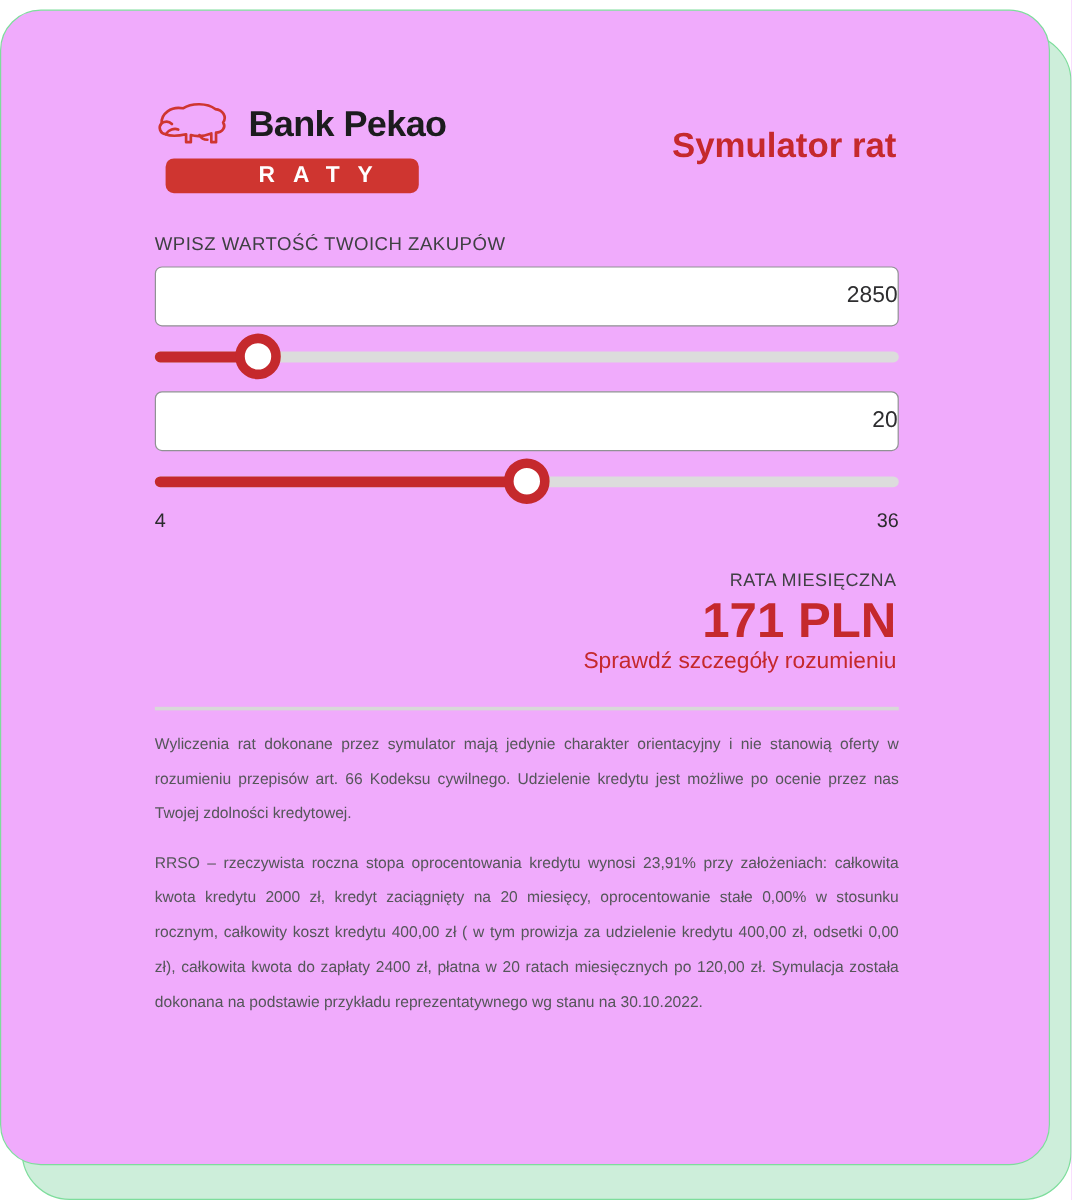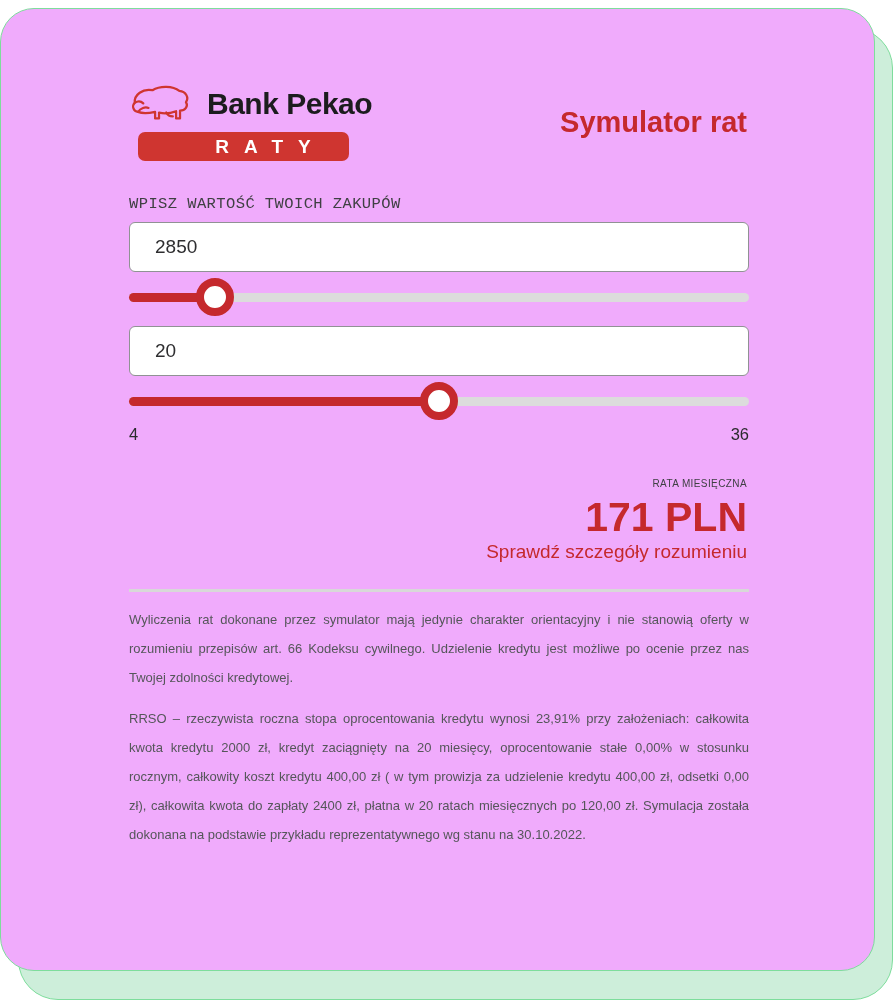--- a/index.html
+++ b/index.html
@@ -61,33 +61,34 @@
   }
   .page-title{
     margin-top:24px;
     font-size:29px;font-weight:700;color:var(--accent-red);
     line-height:1.1;
   }
   
   .field-label{
     margin-top:34px;
     font-size:15.5px;color:var(--text-dark);
-    letter-spacing:0.4px;line-height:18px;font-family:Liberation Mono, monospace;
+    letter-spacing:0.4px;line-height:18px;
   }
   .value-input{
     margin-top:9px;
     width:620px;height:50px;
     border:1px solid var(--input-border);
     border-radius:6px;
     background:#ffffff;
     font-family:"Liberation Sans","DejaVu Sans",sans-serif;
     font-size:19px;color:#2e2e30;
     padding:0 0 0 25px;
     outline:none;
     display:block;
+    text-align:right;
   }
   .slider{
     margin-top:5px;
     position:relative;
     width:620px;height:40px;
   }
   .slider .track{
     position:absolute;left:0;right:0;top:50%;
     height:9px;margin-top:-4.5px;
     background:var(--track-grey);
@@ -108,21 +109,21 @@
     cursor:pointer;
   }
   .minmax-row{
     display:flex;justify-content:space-between;
     width:620px;margin-top:2px;
     font-size:16.5px;color:#2b2b2d;line-height:22px;
   }
   
   .result-block{margin-top:30px;text-align:right;}
   .result-label{
-    font-size:10px;color:var(--text-dark);
+    font-size:15px;color:var(--text-dark);
     letter-spacing:0.4px;line-height:18px;
   }
   .result-amount{
     font-size:41px;font-weight:700;color:var(--accent-red);
     line-height:44px;margin-top:2px;
   }
   .result-link{
     display:inline-block;
     font-size:19px;color:var(--accent-red);
     line-height:22px;margin-top:2px;

